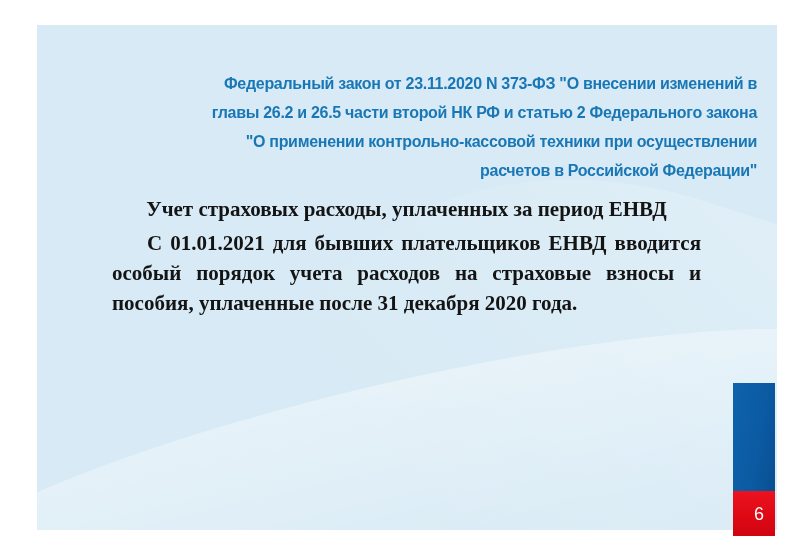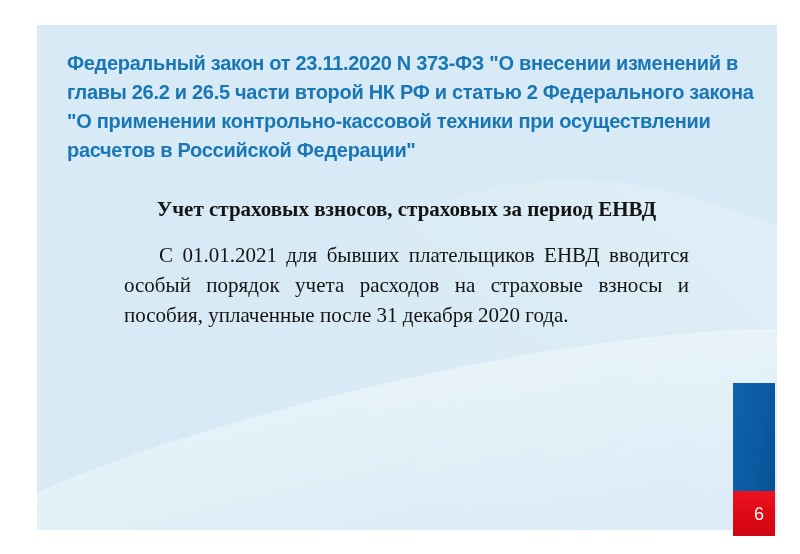--- a/index.html
+++ b/index.html
@@ -48,28 +48,28 @@
   .accent-bar {
     position: absolute;
     left: 0;
     top: 28px;
     width: 18px;
     height: 65px;
     background: linear-gradient(180deg, #c51420 0%, #d2ololo 0%, #d21623 35%, #b80f1b 70%, #8f0a13 100%);
   }
   .slide-title {
     position: absolute;
-    top: 24px;
+    top: 44px;
     left: 30px;
     width: 690px;
     margin: 0;
-    text-align: left;
+    text-align: right;
     color: #1977b6;
     font-weight: bold;
-    font-size: 20px;
+    font-size: 16px;
     line-height: 29px;
     letter-spacing: -0.3px;
   }
   .slide-title .title-line {
     white-space: nowrap;
   }
   .body-block {
     position: absolute;
     top: 169px;
     left: 71px;
@@ -78,23 +78,24 @@
     font-family: "Liberation Serif", serif;
     font-size: 21px;
     line-height: 30px;
   }
   .body-heading {
     margin: 0 0 2px 0;
     font-weight: bold;
     text-align: center;
   }
   .body-para {
-    margin: 16px;
+    margin: 4px;
     text-align: justify;
     text-indent: 35px;
+    font-weight: bold;
   }
   .body-para + .body-para {
     margin-top: 4px;
   }
   .page-bar {
     position: absolute;
     left: 733px;
     top: 383px;
     width: 42px;
   }
@@ -131,21 +132,21 @@
     <div class="accent-bar"></div>
 
     <h1 class="slide-title">
       <div class="title-line">Федеральный закон от 23.11.2020 N 373-ФЗ "О внесении изменений в</div>
       <div class="title-line">главы 26.2 и 26.5 части второй НК РФ и статью 2 Федерального закона</div>
       <div class="title-line">"О применении контрольно-кассовой техники при осуществлении</div>
       <div class="title-line">расчетов в Российской Федерации"</div>
     </h1>
 
     <div class="body-block">
-      <p class="body-heading">Учет страховых взносов, страховых за период ЕНВД</p>
+      <p class="body-heading">Учет страховых расходы, уплаченных за период ЕНВД</p>
       <p class="body-para">С 01.01.2021 для бывших плательщиков ЕНВД вводится особый порядок учета расходов на страховые взносы и пособия, уплаченные после 31 декабря 2020 года.</p>
     </div>
   </div>
 
   <div class="page-bar">
     <div class="page-bar-blue"></div>
     <div class="page-bar-red">
       <span class="page-number">6</span>
     </div>
   </div>

